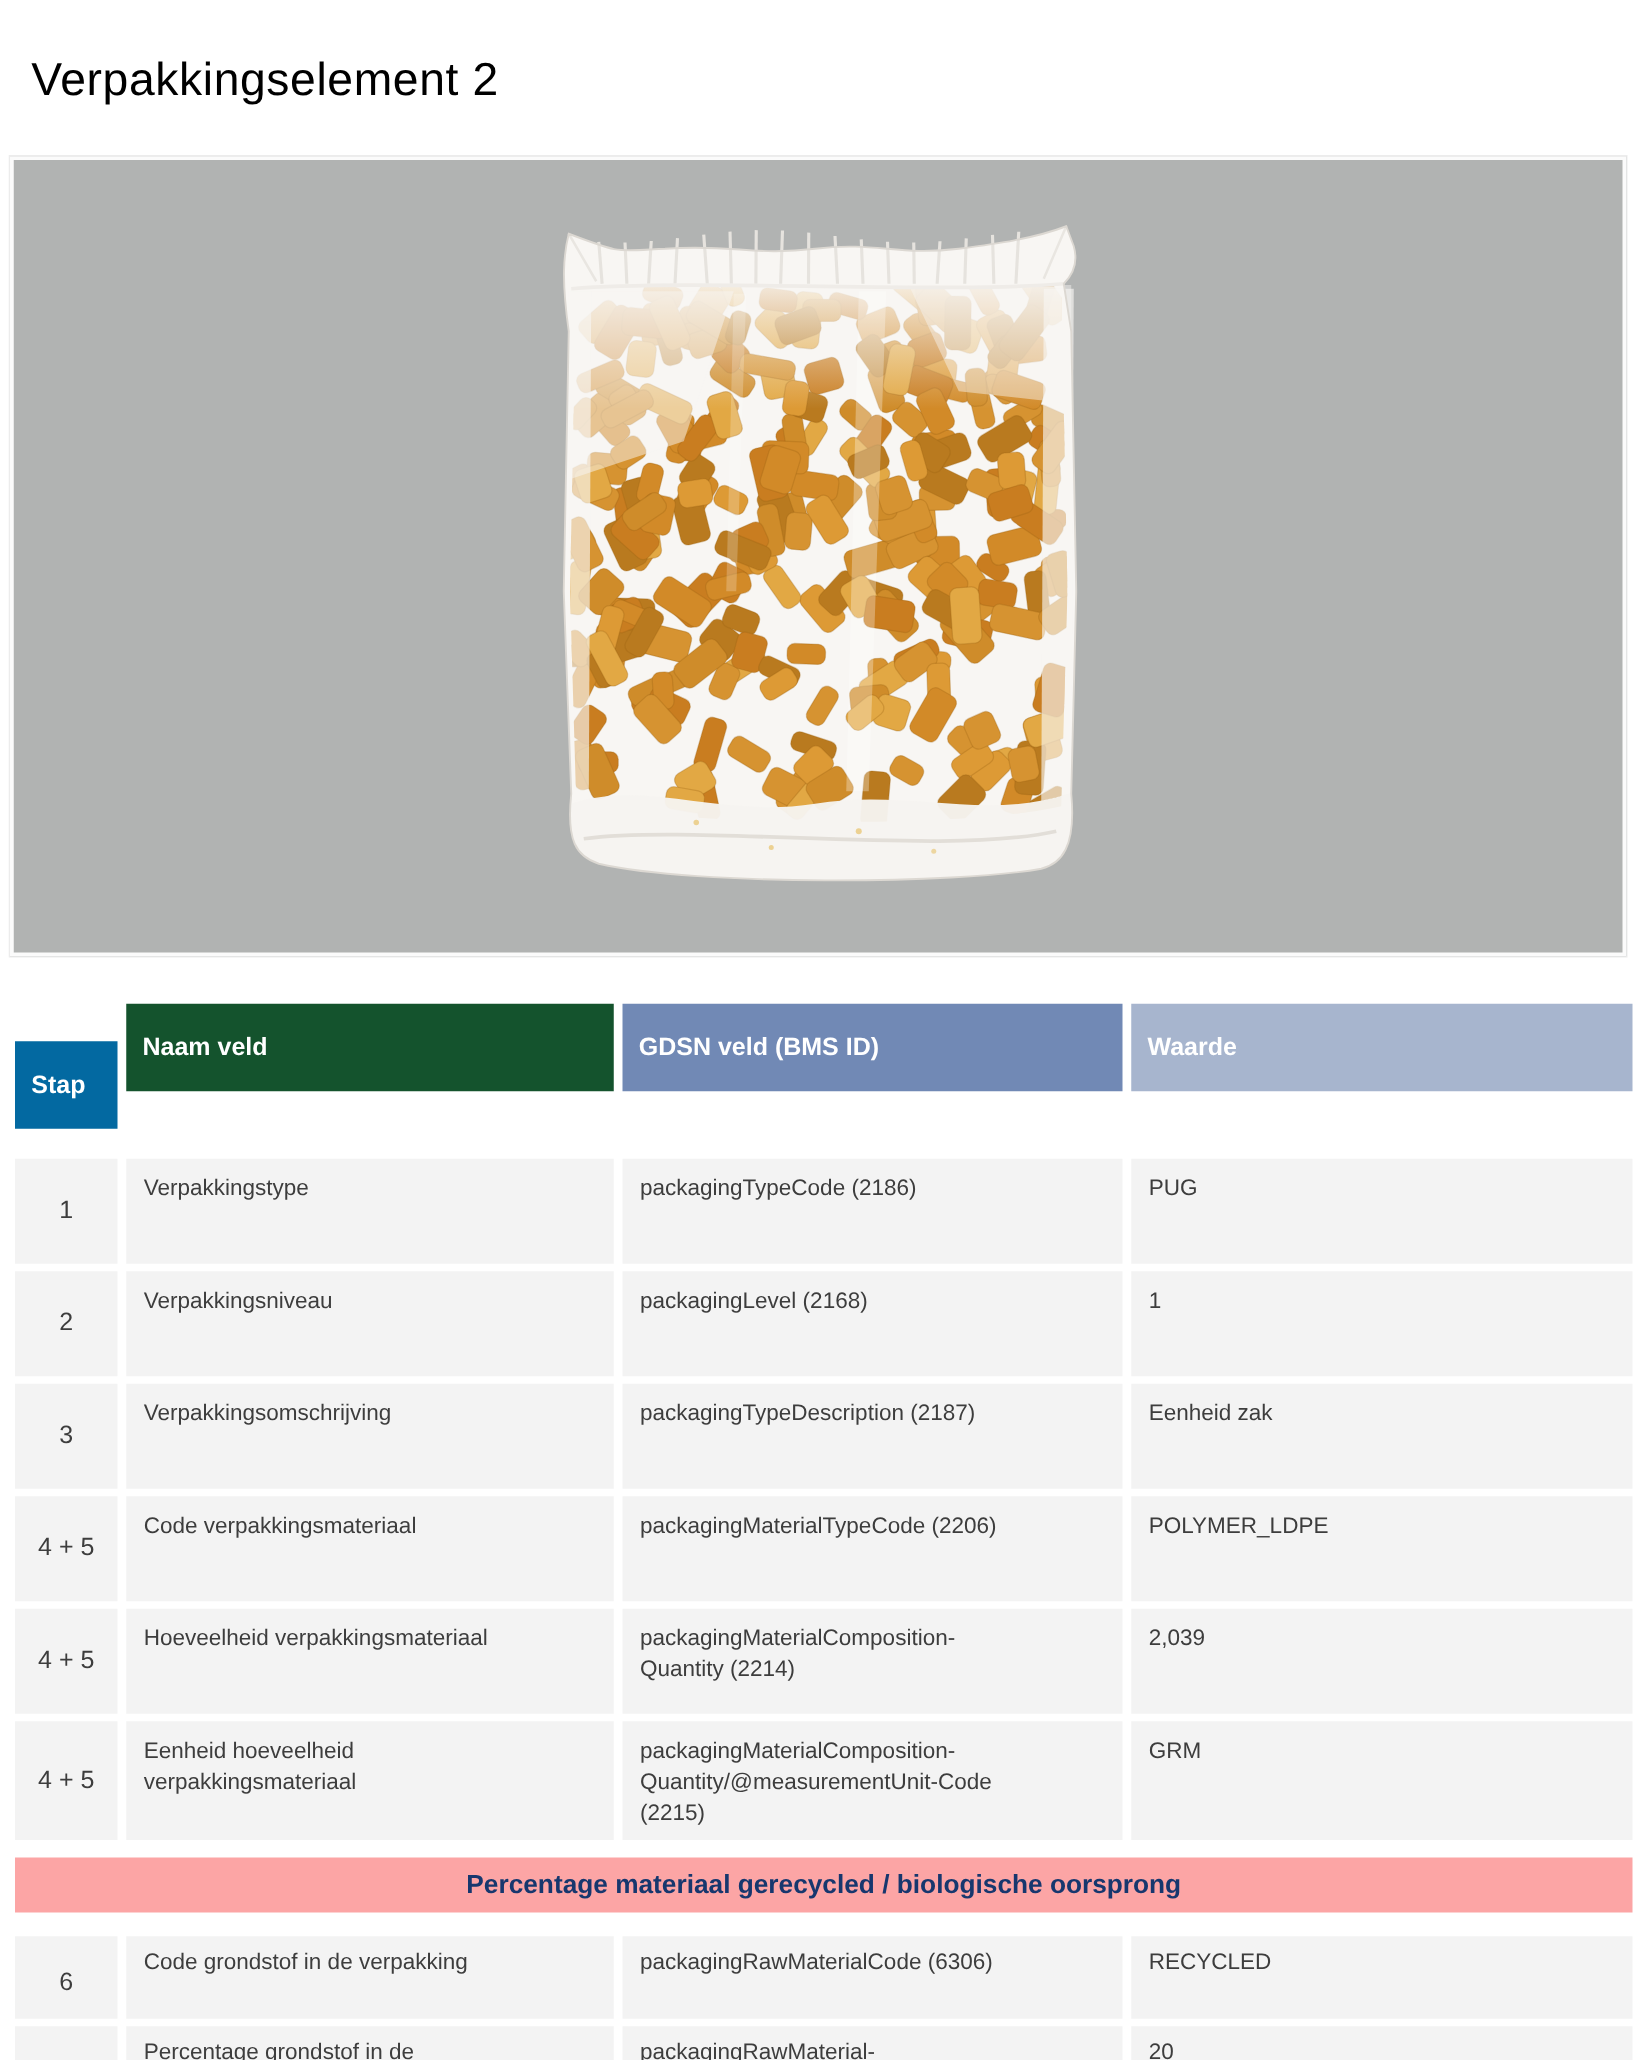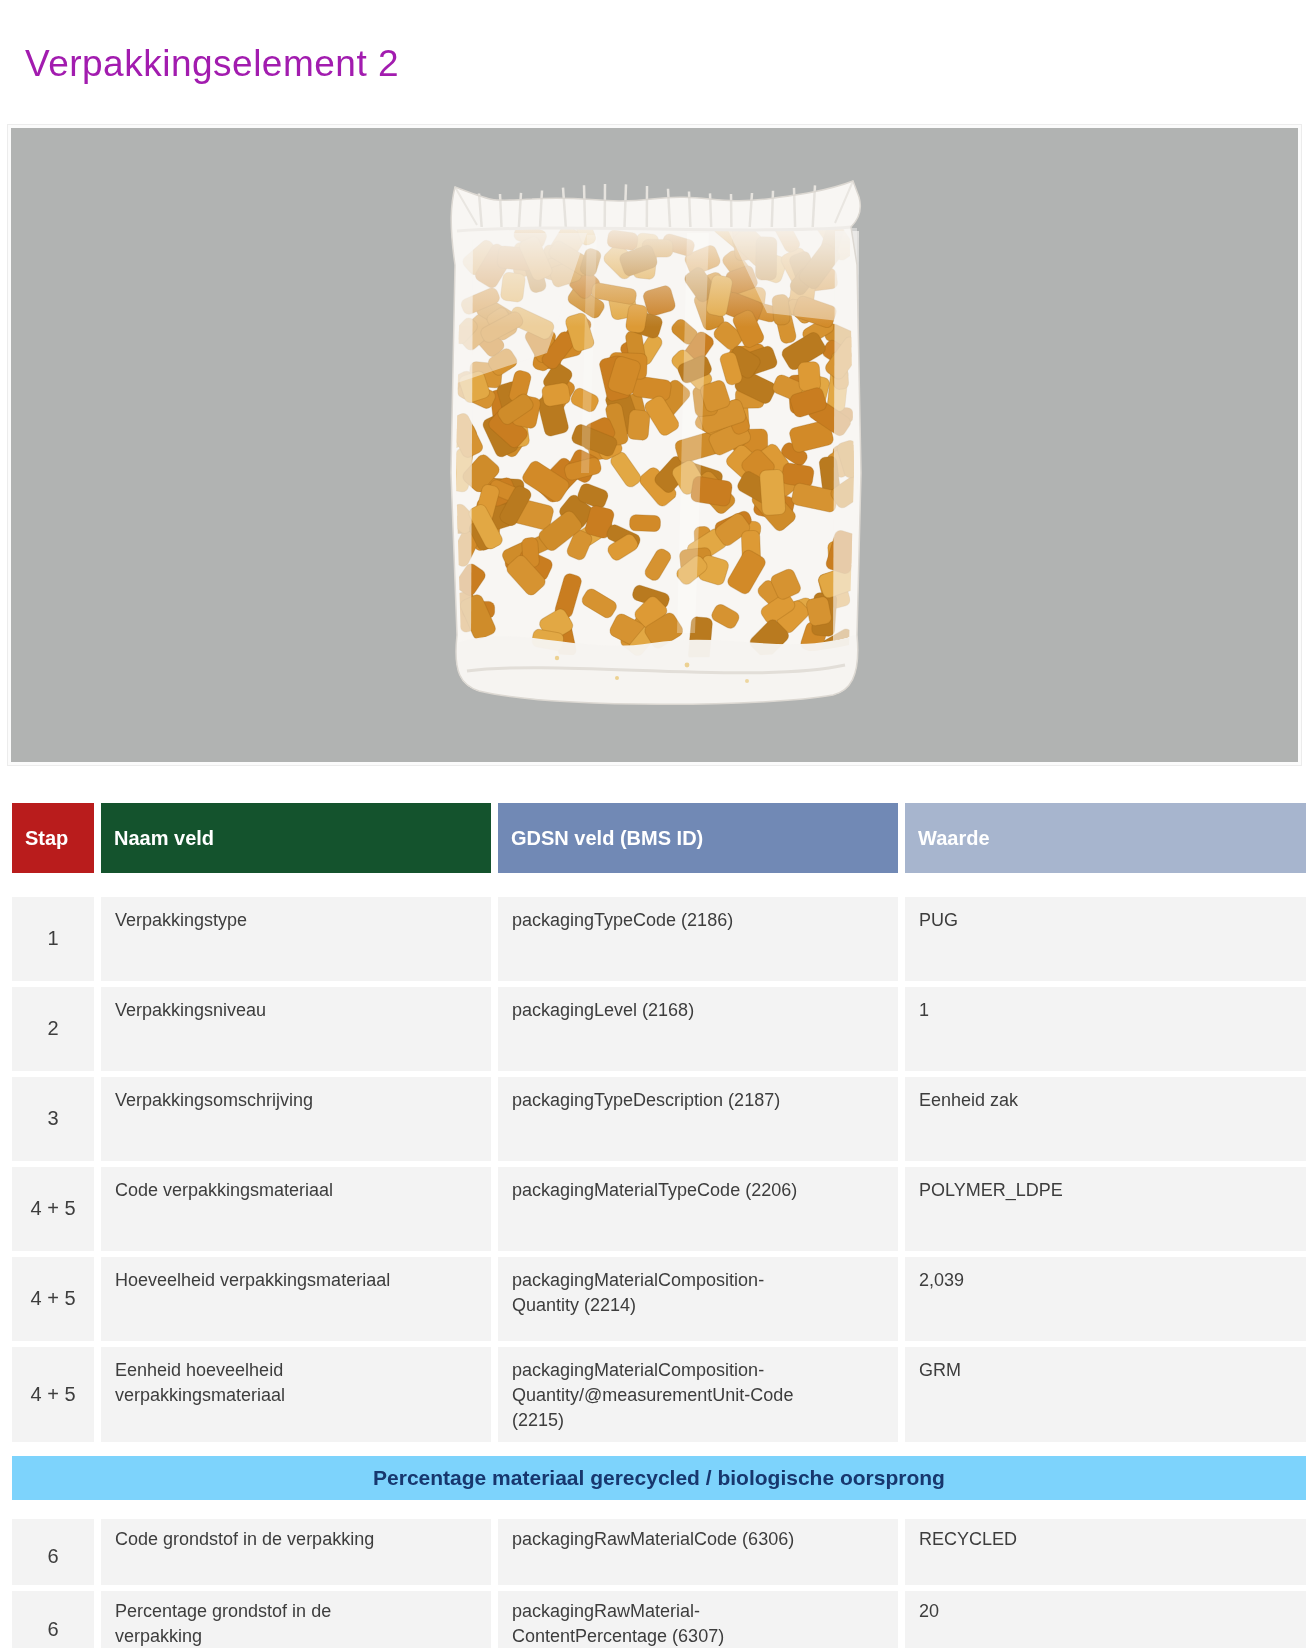--- a/index.html
+++ b/index.html
@@ -11,21 +11,21 @@
     overflow:hidden;
     position:relative;
   }
   
   .page-title{
     margin:0;
     padding:40px 0 0 25px;
     font-size:37px;
     font-weight:400;
     letter-spacing:.5px;
-    color:#a21caf;
+    color:#000000;
     line-height:1.3;
   }
   
   .photo-panel{
     position:absolute;
     left:8px;top:125px;
     width:1293px;height:640px;
     background:#b1b3b2;
     border:3px solid #fbfbfb;
     box-shadow:0 0 0 1px #ececec;
@@ -48,21 +48,21 @@
   .header-row .cell{
     height:70px;
     display:flex;
     align-items:center;
     padding:0 10px 0 13px;
     color:#ffffff;
     font-size:20px;
     font-weight:700;
     box-sizing:border-box;
   }
-  .h-stap{background:#b91c1c;}
+  .h-stap{background:#0369a1;margin-top:30px;}
   .h-naam{background:#14532d;}
   .h-gdsn{background:#7189b5;}
   .h-waarde{background:#a7b5ce;}
   .body-rows{margin-top:24px;}
   .row{margin-bottom:6px;}
   .row .cell{
     background:#f3f3f3;
     min-height:84px;
     box-sizing:border-box;
     font-size:18px;
@@ -73,21 +73,21 @@
   .row .stap-cell{
     display:flex;align-items:center;justify-content:center;
     padding:0;
     font-size:20px;
   }
   .row .naam-cell{padding-right:96px;}
   .row .gdsn-cell{padding-right:94px;}
   .section-band{
     margin:14px 0 19px 0;
     height:44px;
-    background:#7dd3fc;
+    background:#fca5a5;
     display:flex;
     align-items:center;
     justify-content:center;
     font-size:21px;
     font-weight:700;
     color:#17376e;
   }
 </style>
 </head>
 <body>

